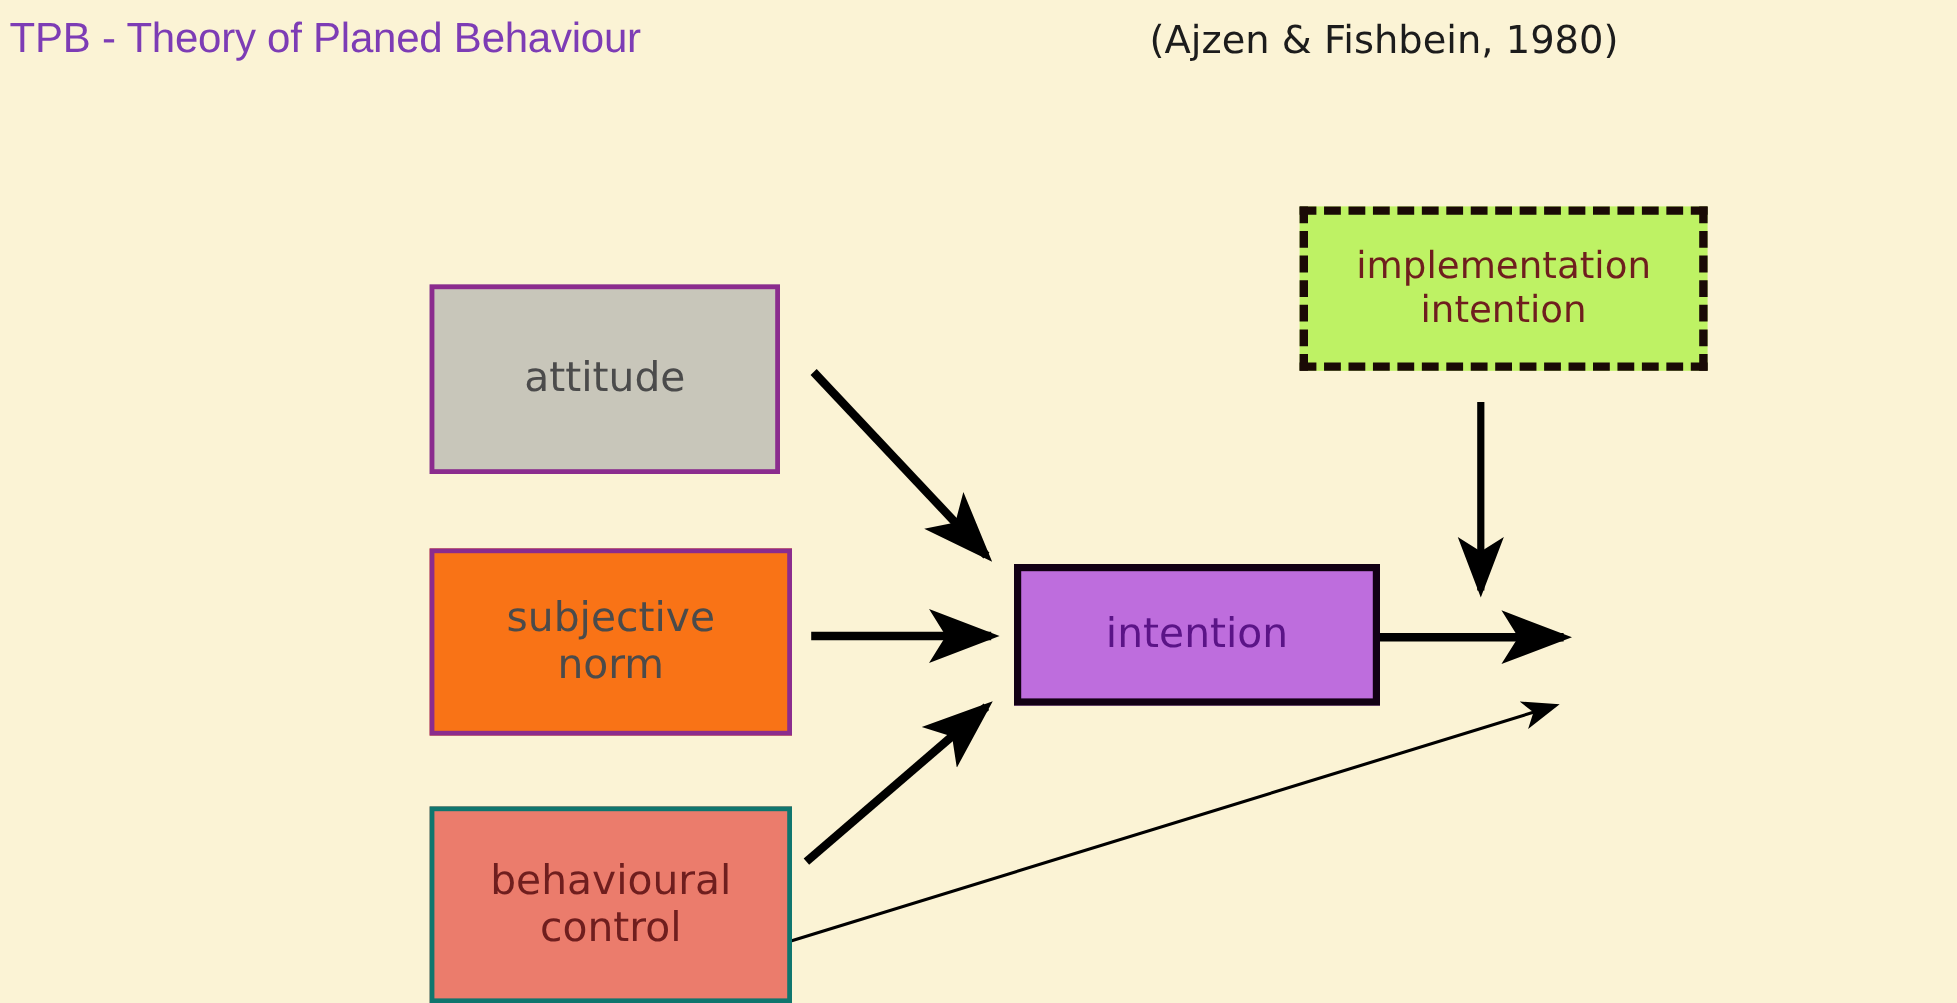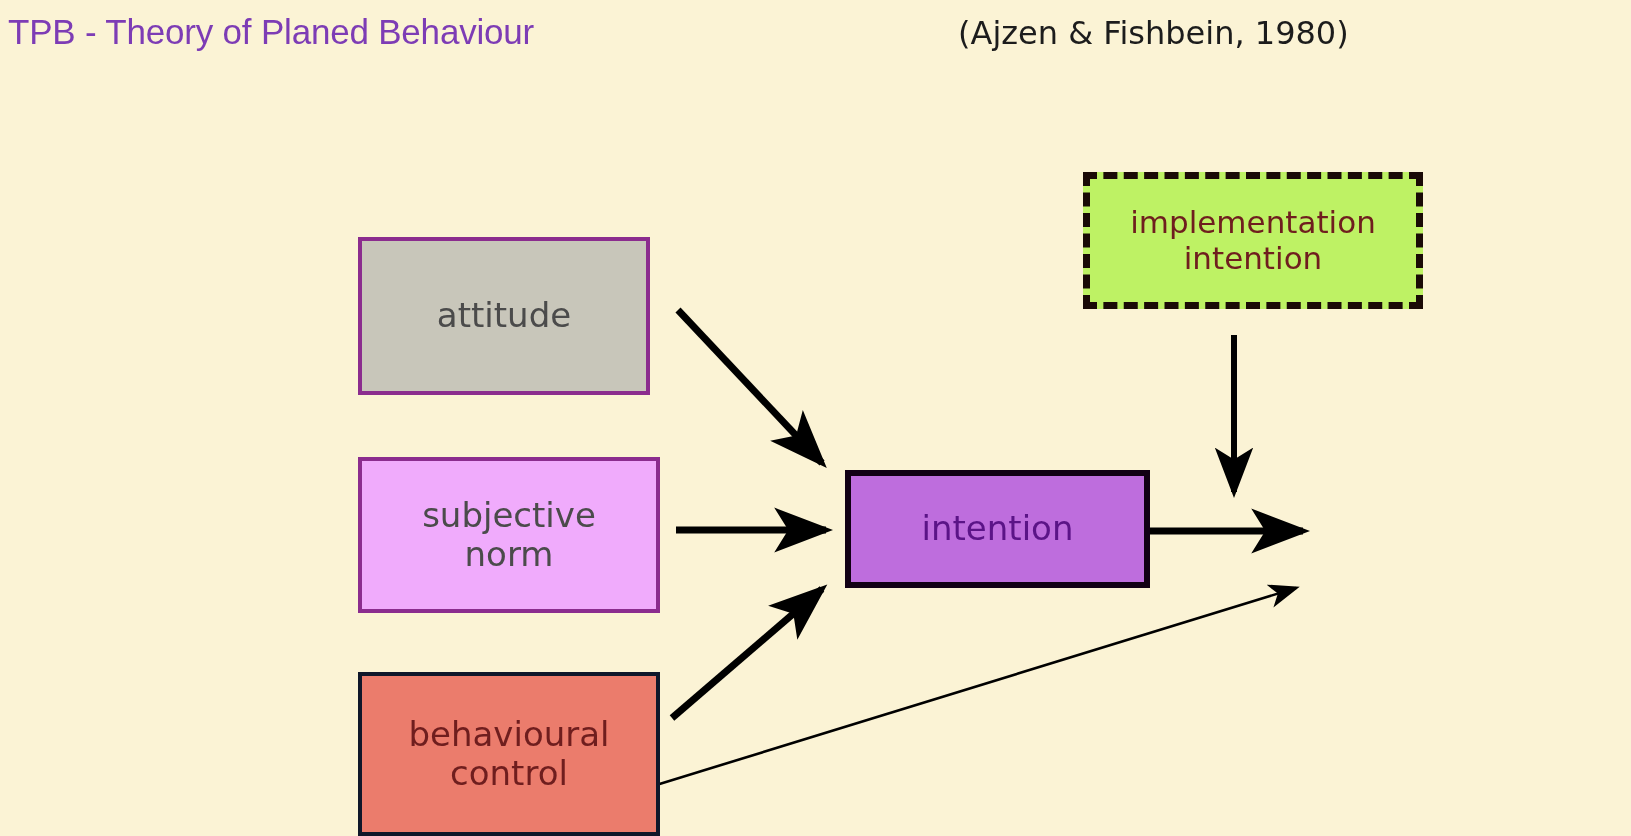--- a/index.html
+++ b/index.html
@@ -63,30 +63,30 @@
     left: 358px;  top: 237px;
     width: 292px; height: 158px;
     background: #C8C6BA;
     border: 4px solid #8B2C8E;
     color: #4B4B4B;
     font-size: 34px;
   }
   .node-subjective-norm {
     left: 358px;  top: 457px;
     width: 302px; height: 156px;
-    background: #f0abfc;
+    background: #f97316;
     border: 4px solid #8B2C8E;
     color: #4B4B4B;
     font-size: 34px;
   }
   .node-behavioural-control {
     left: 358px;  top: 672px;
     width: 302px; height: 164px;
     background: #EB7C6C;
-    border: 4px solid #0f172a;
+    border: 4px solid #0f766e;
     color: #6F1E1E;
     font-size: 34px;
   }
   .node-intention {
     left: 845px;  top: 470px;
     width: 305px; height: 118px;
     background: #BE6DDD;
     border: 6px solid #120014;
     color: #5B1487;
     font-size: 34px;

